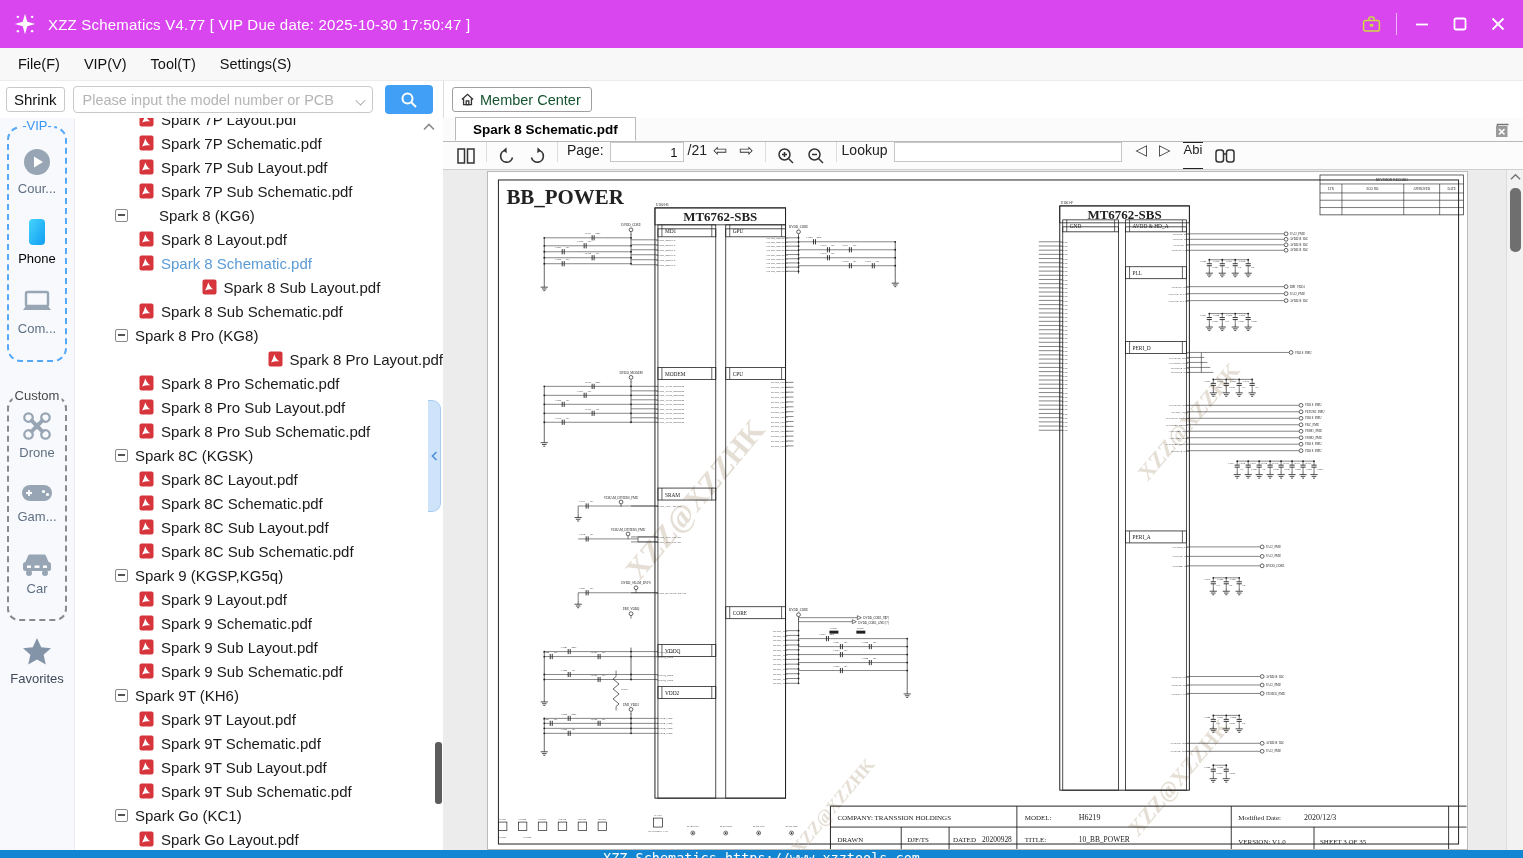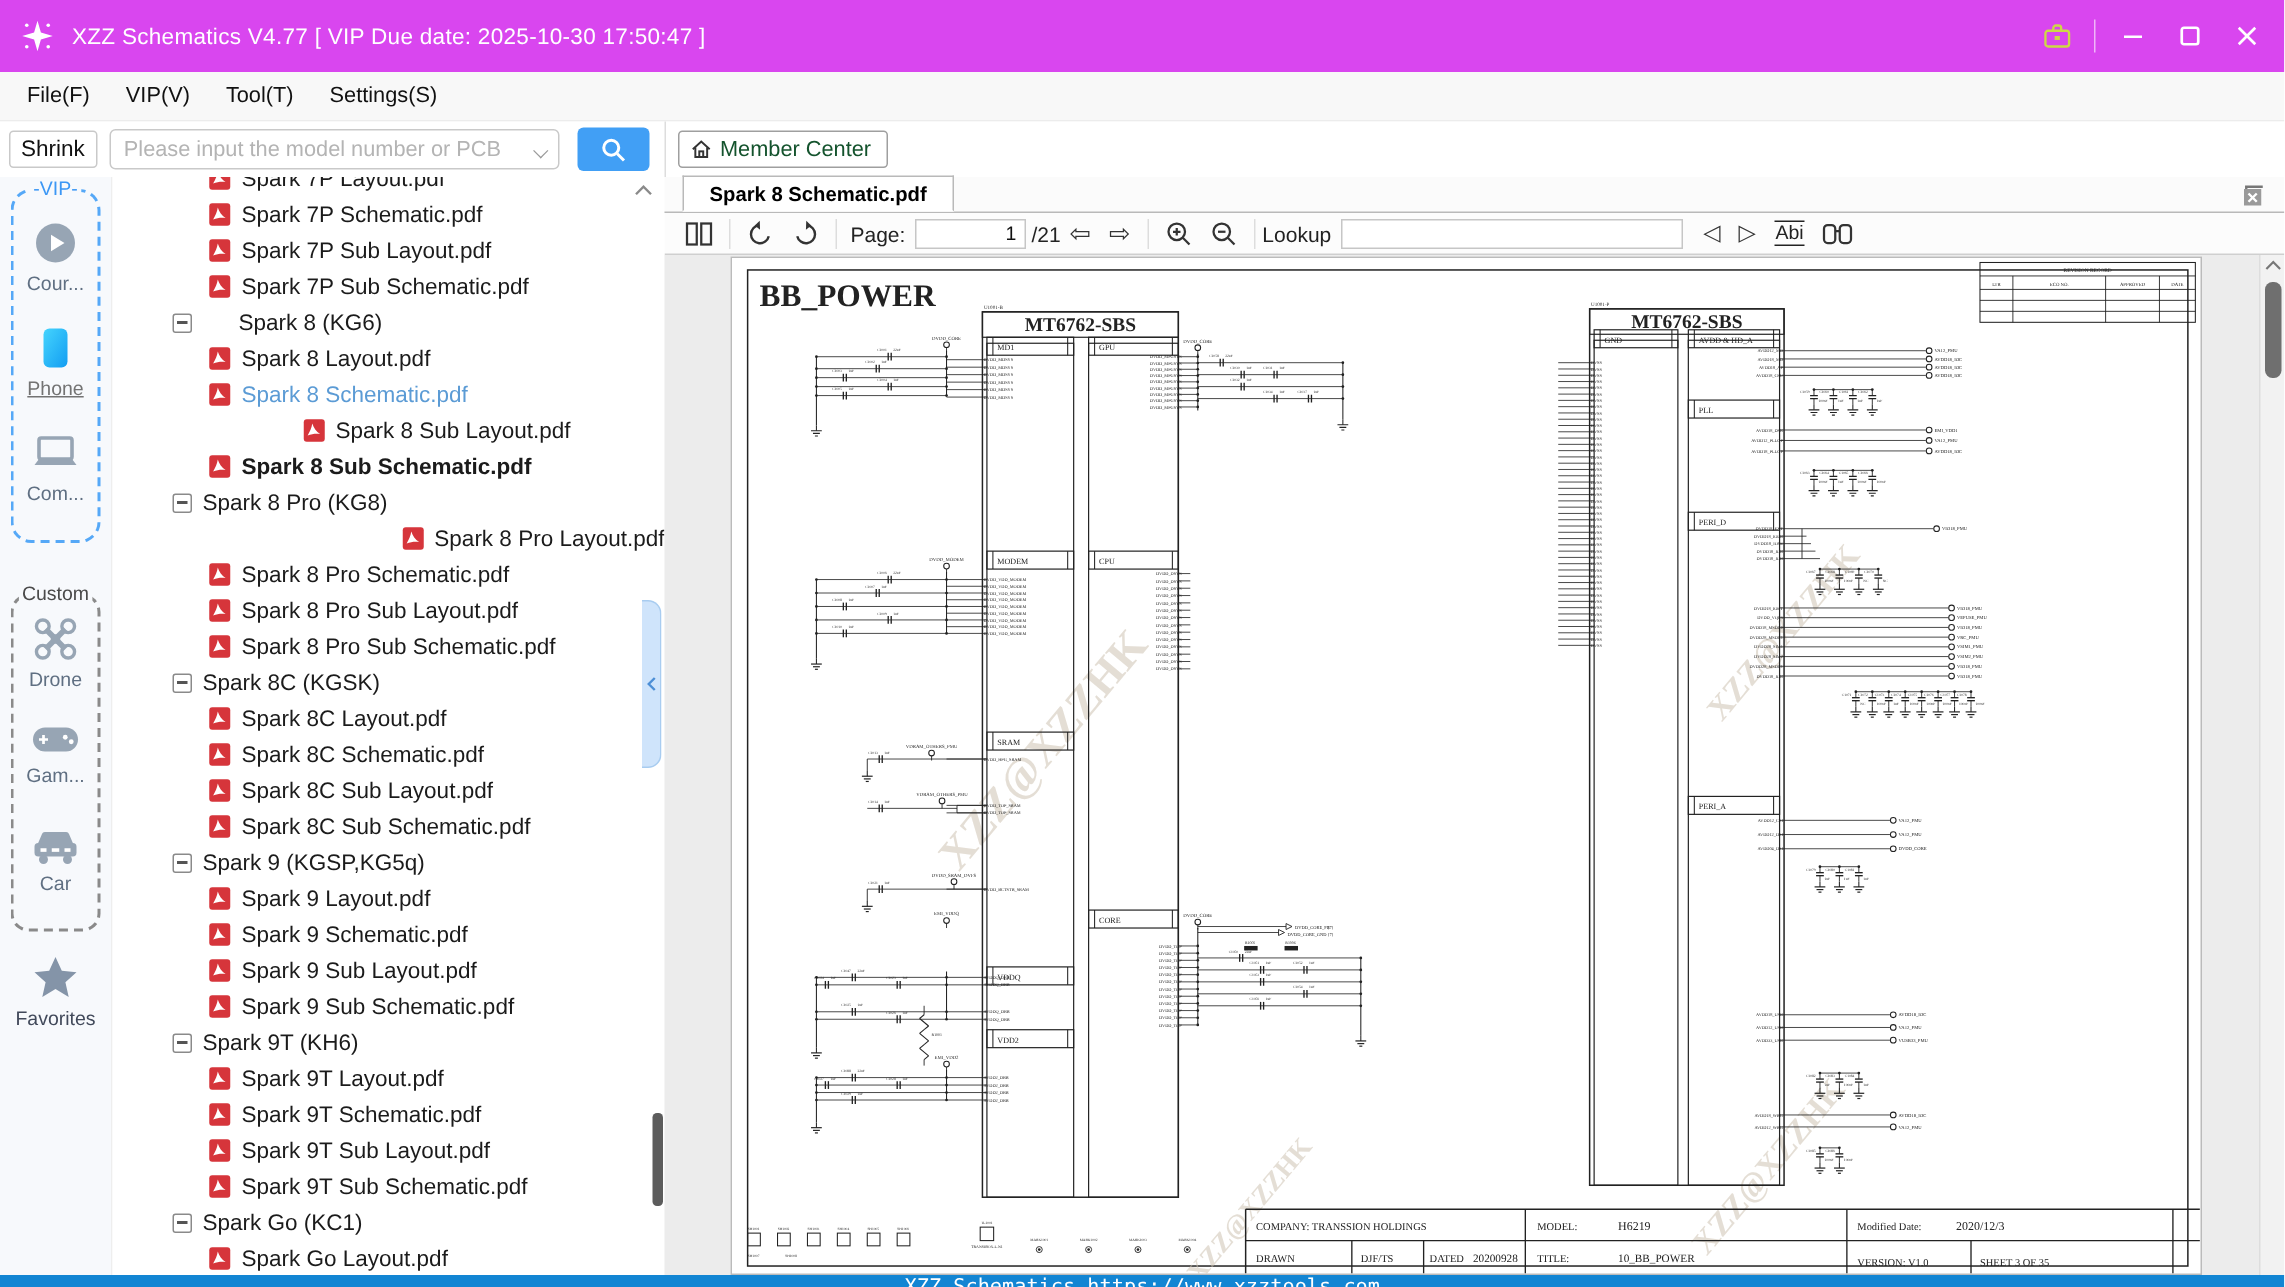--- a/index.html
+++ b/index.html
@@ -34,41 +34,41 @@
   
   .main { position:relative; height:732px; display:flex; }
 
   .rail { width:75px; background:#f7f9fc; border-right:1px solid #eee; position:relative; font-size:13px; }
   .vipbox { position:absolute; left:7px; top:8px; width:60px; height:236px; border:2px dashed #55a8f7; border-radius:14px; }
   .vipbox .gtitle { position:absolute; top:-10px; left:50%; transform:translateX(-50%); background:#f7f9fc; padding:0 2px; color:#3b97f5; font-size:13px; white-space:nowrap; }
   .custbox { position:absolute; left:7px; top:278px; width:60px; height:225px; border:2px dashed #8a8a8a; border-radius:12px; }
   .custbox .gtitle { position:absolute; top:-10px; left:50%; transform:translateX(-50%); background:#f7f9fc; padding:0 2px; color:#4a4a4a; font-size:13px; }
   .rail-item { position:absolute; left:0; width:100%; display:flex; flex-direction:column; align-items:center; gap:3px; color:#5f6f82; }
   .rail-item .lbl { font-size:13px; }
-  .rail-item.active .lbl { color:#737373;text-decoration:underline; }
+  .rail-item.active .lbl { color:#000000; }
   .fav-item { top:518px; color:#41495a; }
 
   .tree { width:368px; position:relative; overflow:hidden; background:#fff; }
   .tree-list { margin-top:-11px; }
   .trow { height:24px; display:flex; align-items:center; font-size:15px; color:#1b1b1b; white-space:nowrap; }
   .trow.sel .tlabel { color:#5b9bd5; }
   .trow .tlabel { margin-left:7px; }
   .ttoggle { width:13px; height:13px; border:1px solid #8a8a8a; border-radius:2px; display:inline-flex; align-items:center; justify-content:center; background:#fff; flex:none; }
   .ttoggle::after { content:""; width:7px; height:1.4px; background:#555; }
   .tree-up { position:absolute; top:5px; right:8px; }
   .tree-thumb { position:absolute; right:1px; top:624px; width:7px; height:62px; background:#5c5c5c; border-radius:3px; }
 
   .splitter { position:absolute; left:428px; top:282px; width:13px; height:112px; background:#cfe4fb; border:1px solid #a8ccf0; border-left:none; border-radius:0 9px 9px 0; z-index:5; display:flex; align-items:center; justify-content:center; color:#4d8fd6; font-size:10px; }
 
   .docpane { flex:1; display:flex; flex-direction:column; min-width:0; }
   .tabbar { height:24px; background:#fbfbfb; border-bottom:1px solid #b9b9b9; display:flex; align-items:flex-end; position:relative; }
   .tab { height:24px; margin-left:12px; background:#fff; border:1px solid #b9b9b9; border-bottom:1px solid #fff; display:flex; align-items:center; padding:0 17px; font-size:13.5px; font-weight:bold; color:#000; }
   .tab-closeall { position:absolute; right:12px; top:4px; }
 
-  .pdftoolbar { height:28px; border-bottom:1px solid #cfcfcf; background:#fcfcfc; display:flex; align-items:center; font-size:14px; color:#222; }
+  .pdftoolbar { height:28px; border-bottom:1px solid #cfcfcf; background:#fcfcfc; display:flex; font-size:14px; color:#222; }
   .ptb-sep { width:1px; height:20px; background:#ddd; margin:0 5px; }
   .ptb-ico { display:flex; align-items:center; justify-content:center; padding:0 5px; height:100%; }
   .ptb-char { font-size:17px; padding:0 6px; color:#333; line-height:1; }
   .page-input { width:74px; height:20px; border:1px solid #c6c6c6; font-size:13px; text-align:right; padding-right:5px; color:#111; font-family:"Liberation Sans",sans-serif; margin:0 4px 0 6px; }
   .lookup-input { width:228px; height:20px; border:1px solid #c6c6c6; margin:0 8px 0 6px; }
   .abi { font-size:13px; color:#222; border-top:1.4px solid #222; border-bottom:1.4px solid #222; line-height:1.15; margin:0 6px; padding:0 1px; }
 
   .docarea { position:relative; flex:1; background:#ececec; overflow:hidden; }
   .page { position:absolute; left:44px; top:1px; width:981px; height:679px; background:#fff; border:1px solid #bbb; }
   .page svg { display:block; width:100%; height:100%; }
@@ -276,21 +276,21 @@
             </svg>
             <span class="tlabel">Spark 8 Schematic.pdf</span>
           </div>
           <div class="trow" style="padding-left: 64px; justify-content: center;">
             <svg width="15" height="16" viewBox="0 0 15 16" style="flex:none">
               <rect x="0.5" y="0.5" width="14" height="15" rx="2" fill="#d6353b"></rect>
               <path d="M3.1 11.4 C4.6 8.6 5.7 6.2 6.2 3.3 C7.0 6.0 8.9 8.9 11.4 10.4 C9.2 9.9 5.9 10.2 3.1 11.4" fill="#fff"></path>
             </svg>
             <span class="tlabel">Spark 8 Sub Layout.pdf</span>
           </div>
-          <div class="trow" style="padding-left: 64px; font-weight: bold;">
+          <div class="trow" style="padding-left: 64px;">
             <svg width="15" height="16" viewBox="0 0 15 16" style="flex:none">
               <rect x="0.5" y="0.5" width="14" height="15" rx="2" fill="#d6353b"></rect>
               <path d="M3.1 11.4 C4.6 8.6 5.7 6.2 6.2 3.3 C7.0 6.0 8.9 8.9 11.4 10.4 C9.2 9.9 5.9 10.2 3.1 11.4" fill="#fff"></path>
             </svg>
             <span class="tlabel">Spark 8 Sub Schematic.pdf</span>
           </div>
           <div class="trow" style="padding-left: 40px;">
             <span class="ttoggle"></span>
             <span class="tlabel">Spark 8 Pro (KG8)</span>
           </div>

